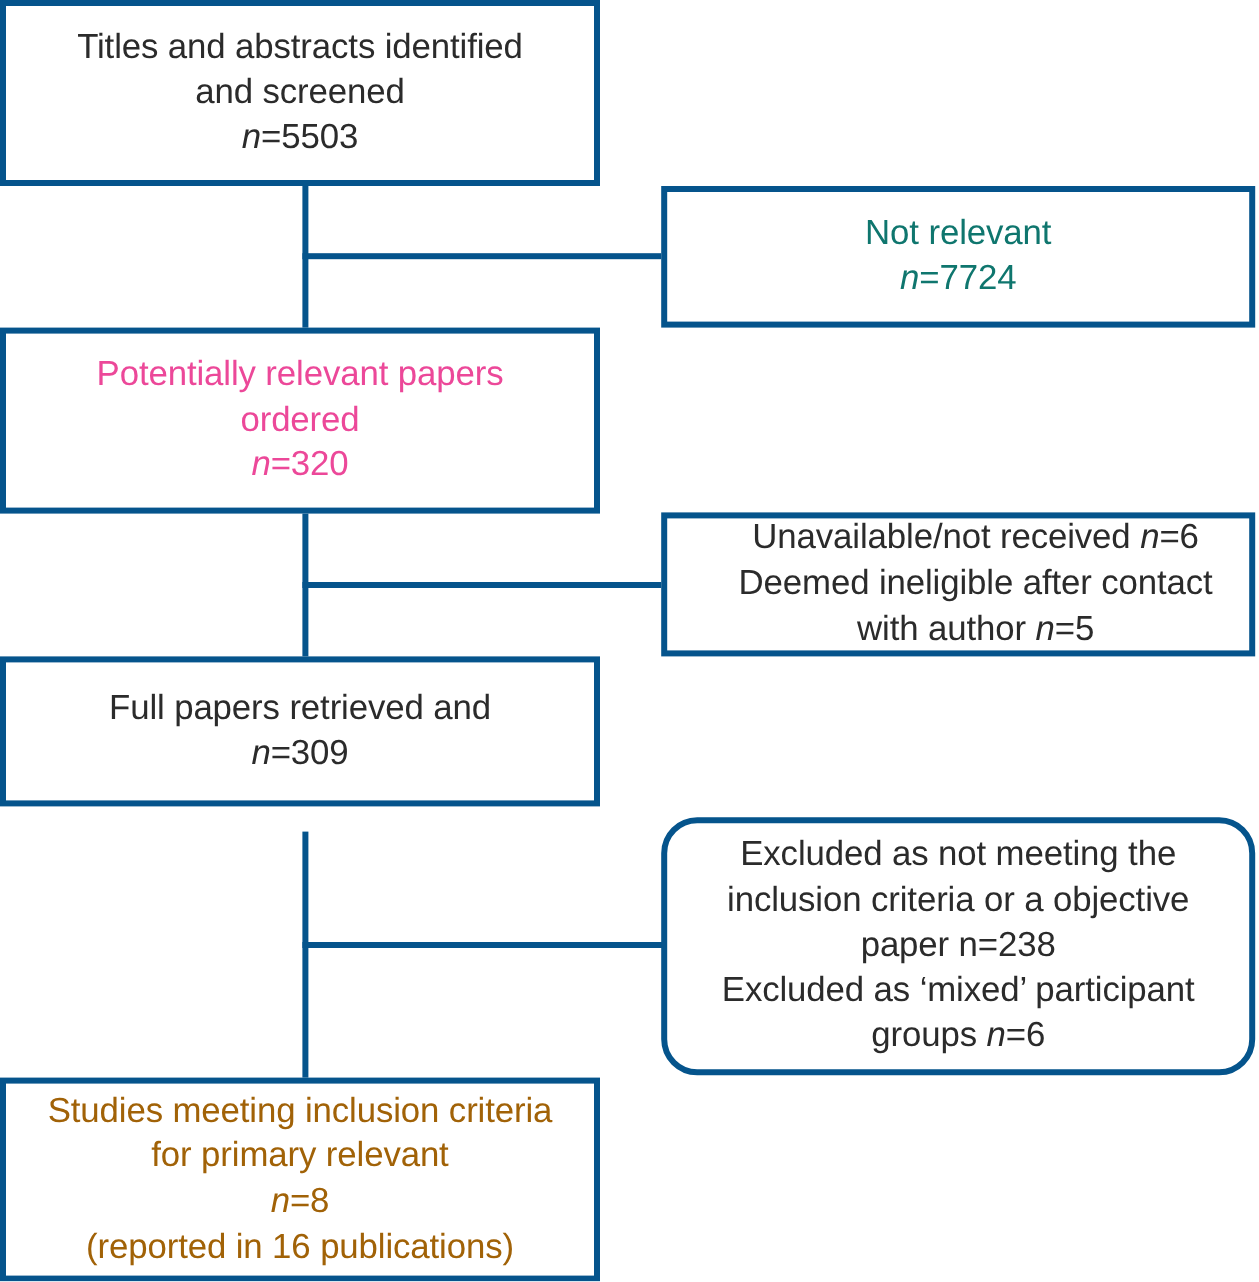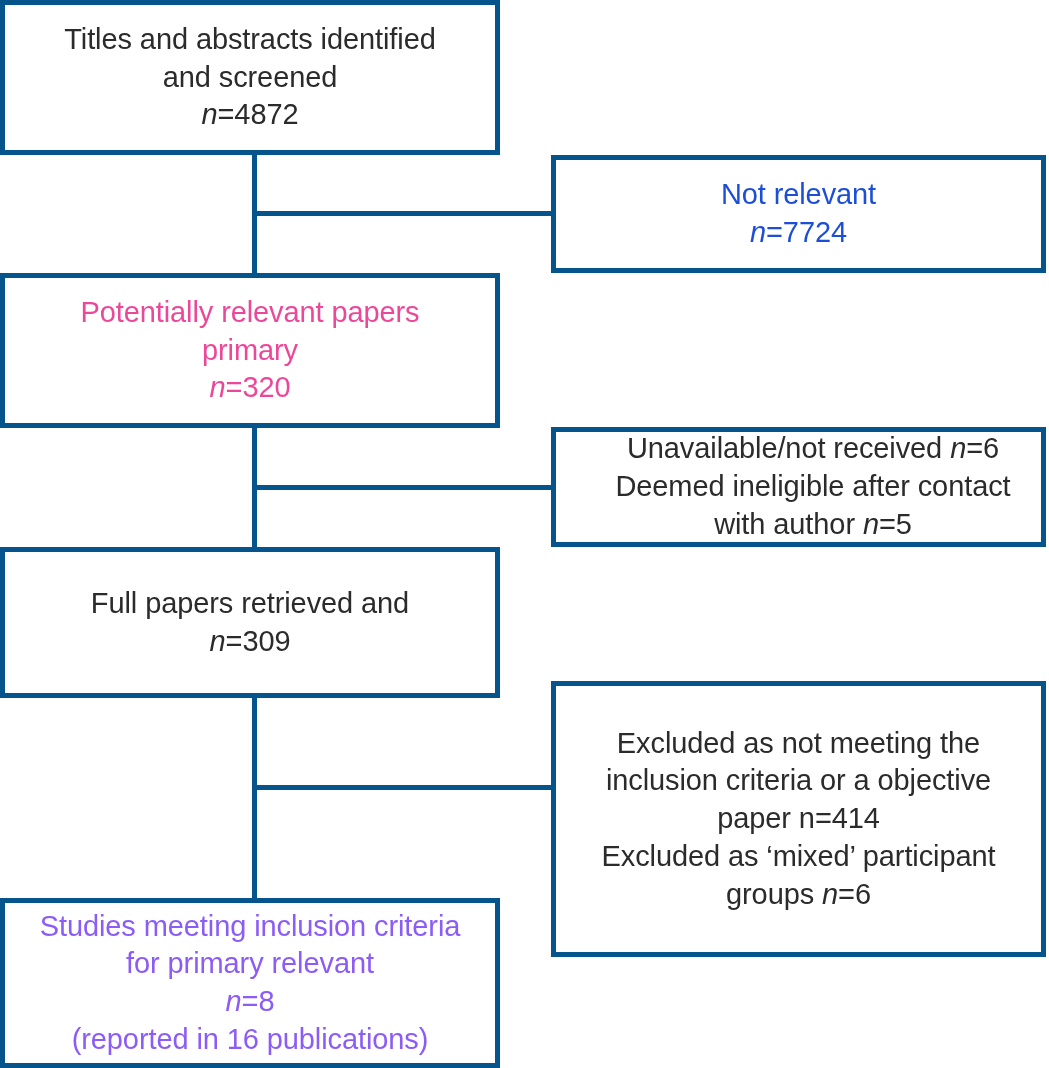--- a/index.html
+++ b/index.html
@@ -50,27 +50,27 @@
     position: absolute;
     background: #05548c;
     z-index: 1;
   }
   .conn.v { width: 5px; }
   .conn.h { height: 5px; }
 
   
   #box-screened   { left: 0px;   top: 0px;   width: 500px; height: 155px; }
   #box-ordered    { left: 0px;   top: 273px; width: 500px; height: 155px; }
-  #box-retrieved  { left: 0px;   top: 547px; width: 500px; height: 151px; text-align: center; }
+  #box-retrieved  { left: 0px;   top: 547px; width: 500px; height: 125px; text-align: center; }
   #box-included   { left: 0px;   top: 898px; width: 500px; height: 170px; }
 
   
   #box-not-relevant { left: 551px; top: 155px; width: 495px; height: 118px; }
   #box-unavailable  { left: 551px; top: 427px; width: 495px; height: 120px; }
-  #box-excluded     { left: 551px; top: 681px; width: 495px; height: 276px; }
+  #box-excluded     { left: 551px; top: 681px; width: 495px; height: 215px; border-radius: 30px; }
 
   
   #conn-v1 { left: 252px; top: 150px; height: 128px; }
   #conn-h1 { left: 252px; top: 211px; width: 302px; }
   #conn-v2 { left: 252px; top: 423px; height: 129px; }
   #conn-h2 { left: 252px; top: 485px; width: 302px; }
   #conn-v3 { left: 252px; top: 693px; height: 210px; }
   #conn-h3 { left: 252px; top: 785px; width: 302px; }
 </style>
 </head>
@@ -81,53 +81,53 @@
   <div class="conn v" id="conn-v1" style="background: rgb(5, 84, 140);"></div>
   <div class="conn h" id="conn-h1" style="background: rgb(5, 84, 140);"></div>
   <div class="conn v" id="conn-v2" style="background: rgb(5, 84, 140);"></div>
   <div class="conn h" id="conn-h2" style="background: rgb(5, 84, 140);"></div>
   <div class="conn v" id="conn-v3" style="background: rgb(5, 84, 140);"></div>
   <div class="conn h" id="conn-h3" style="background: rgb(5, 84, 140);"></div>
 
   <div class="node" id="box-screened" style="border-color: rgb(5, 84, 140); color: rgb(43, 43, 43);">
     <span class="ln">Titles and abstracts identified</span>
     <span class="ln">and screened</span>
-    <span class="ln"><em class="nv">n</em><span>=4872</span></span>
+    <span class="ln"><em class="nv">n</em><span>=5503</span></span>
   </div>
 
-  <div class="node" id="box-not-relevant" style="border-color: rgb(5, 84, 140); color: #1d4ed8;">
+  <div class="node" id="box-not-relevant" style="border-color: rgb(5, 84, 140); color: #0f766e;">
     <span class="ln">Not relevant</span>
     <span class="ln"><em class="nv">n</em><span>=7724</span></span>
   </div>
 
   <div class="node" id="box-ordered" style="border-color: rgb(5, 84, 140); color: #ec4899;">
     <span class="ln">Potentially relevant papers</span>
-    <span class="ln">primary</span>
+    <span class="ln">ordered</span>
     <span class="ln"><em class="nv">n</em><span>=320</span></span>
   </div>
 
   <div class="node" id="box-unavailable" style="border-color: rgb(5, 84, 140); color: rgb(43, 43, 43); padding-left: 29px;">
     <span class="ln"><span>Unavailable/not received </span><em class="nv">n</em><span>=6</span></span>
     <span class="ln">Deemed ineligible after contact</span>
     <span class="ln"><span>with author </span><em class="nv">n</em><span>=5</span></span>
   </div>
 
   <div class="node" id="box-retrieved" style="border-color: rgb(5, 84, 140); color: rgb(43, 43, 43);">
     <span class="ln">Full papers retrieved and</span>
     <span class="ln"><em class="nv">n</em><span>=309</span></span>
   </div>
 
   <div class="node" id="box-excluded" style="border-color: rgb(5, 84, 140); color: rgb(43, 43, 43);">
     <span class="ln">Excluded as not meeting the</span>
     <span class="ln">inclusion criteria or a objective</span>
-    <span class="ln"><span>paper </span><span class="nu">n</span><span>=414</span></span>
+    <span class="ln"><span>paper </span><span class="nu">n</span><span>=238</span></span>
     <span class="ln">Excluded as ‘mixed’ participant</span>
     <span class="ln"><span>groups </span><em class="nv">n</em><span>=6</span></span>
   </div>
 
-  <div class="node" id="box-included" style="border-color: rgb(5, 84, 140); color: #8b5cf6;">
+  <div class="node" id="box-included" style="border-color: rgb(5, 84, 140); color: #a16207;">
     <span class="ln">Studies meeting inclusion criteria</span>
     <span class="ln">for primary relevant</span>
     <span class="ln"><em class="nv">n</em><span>=8</span></span>
     <span class="ln">(reported in 16 publications)</span>
   </div>
 
 </div>
 
 </body></html>

